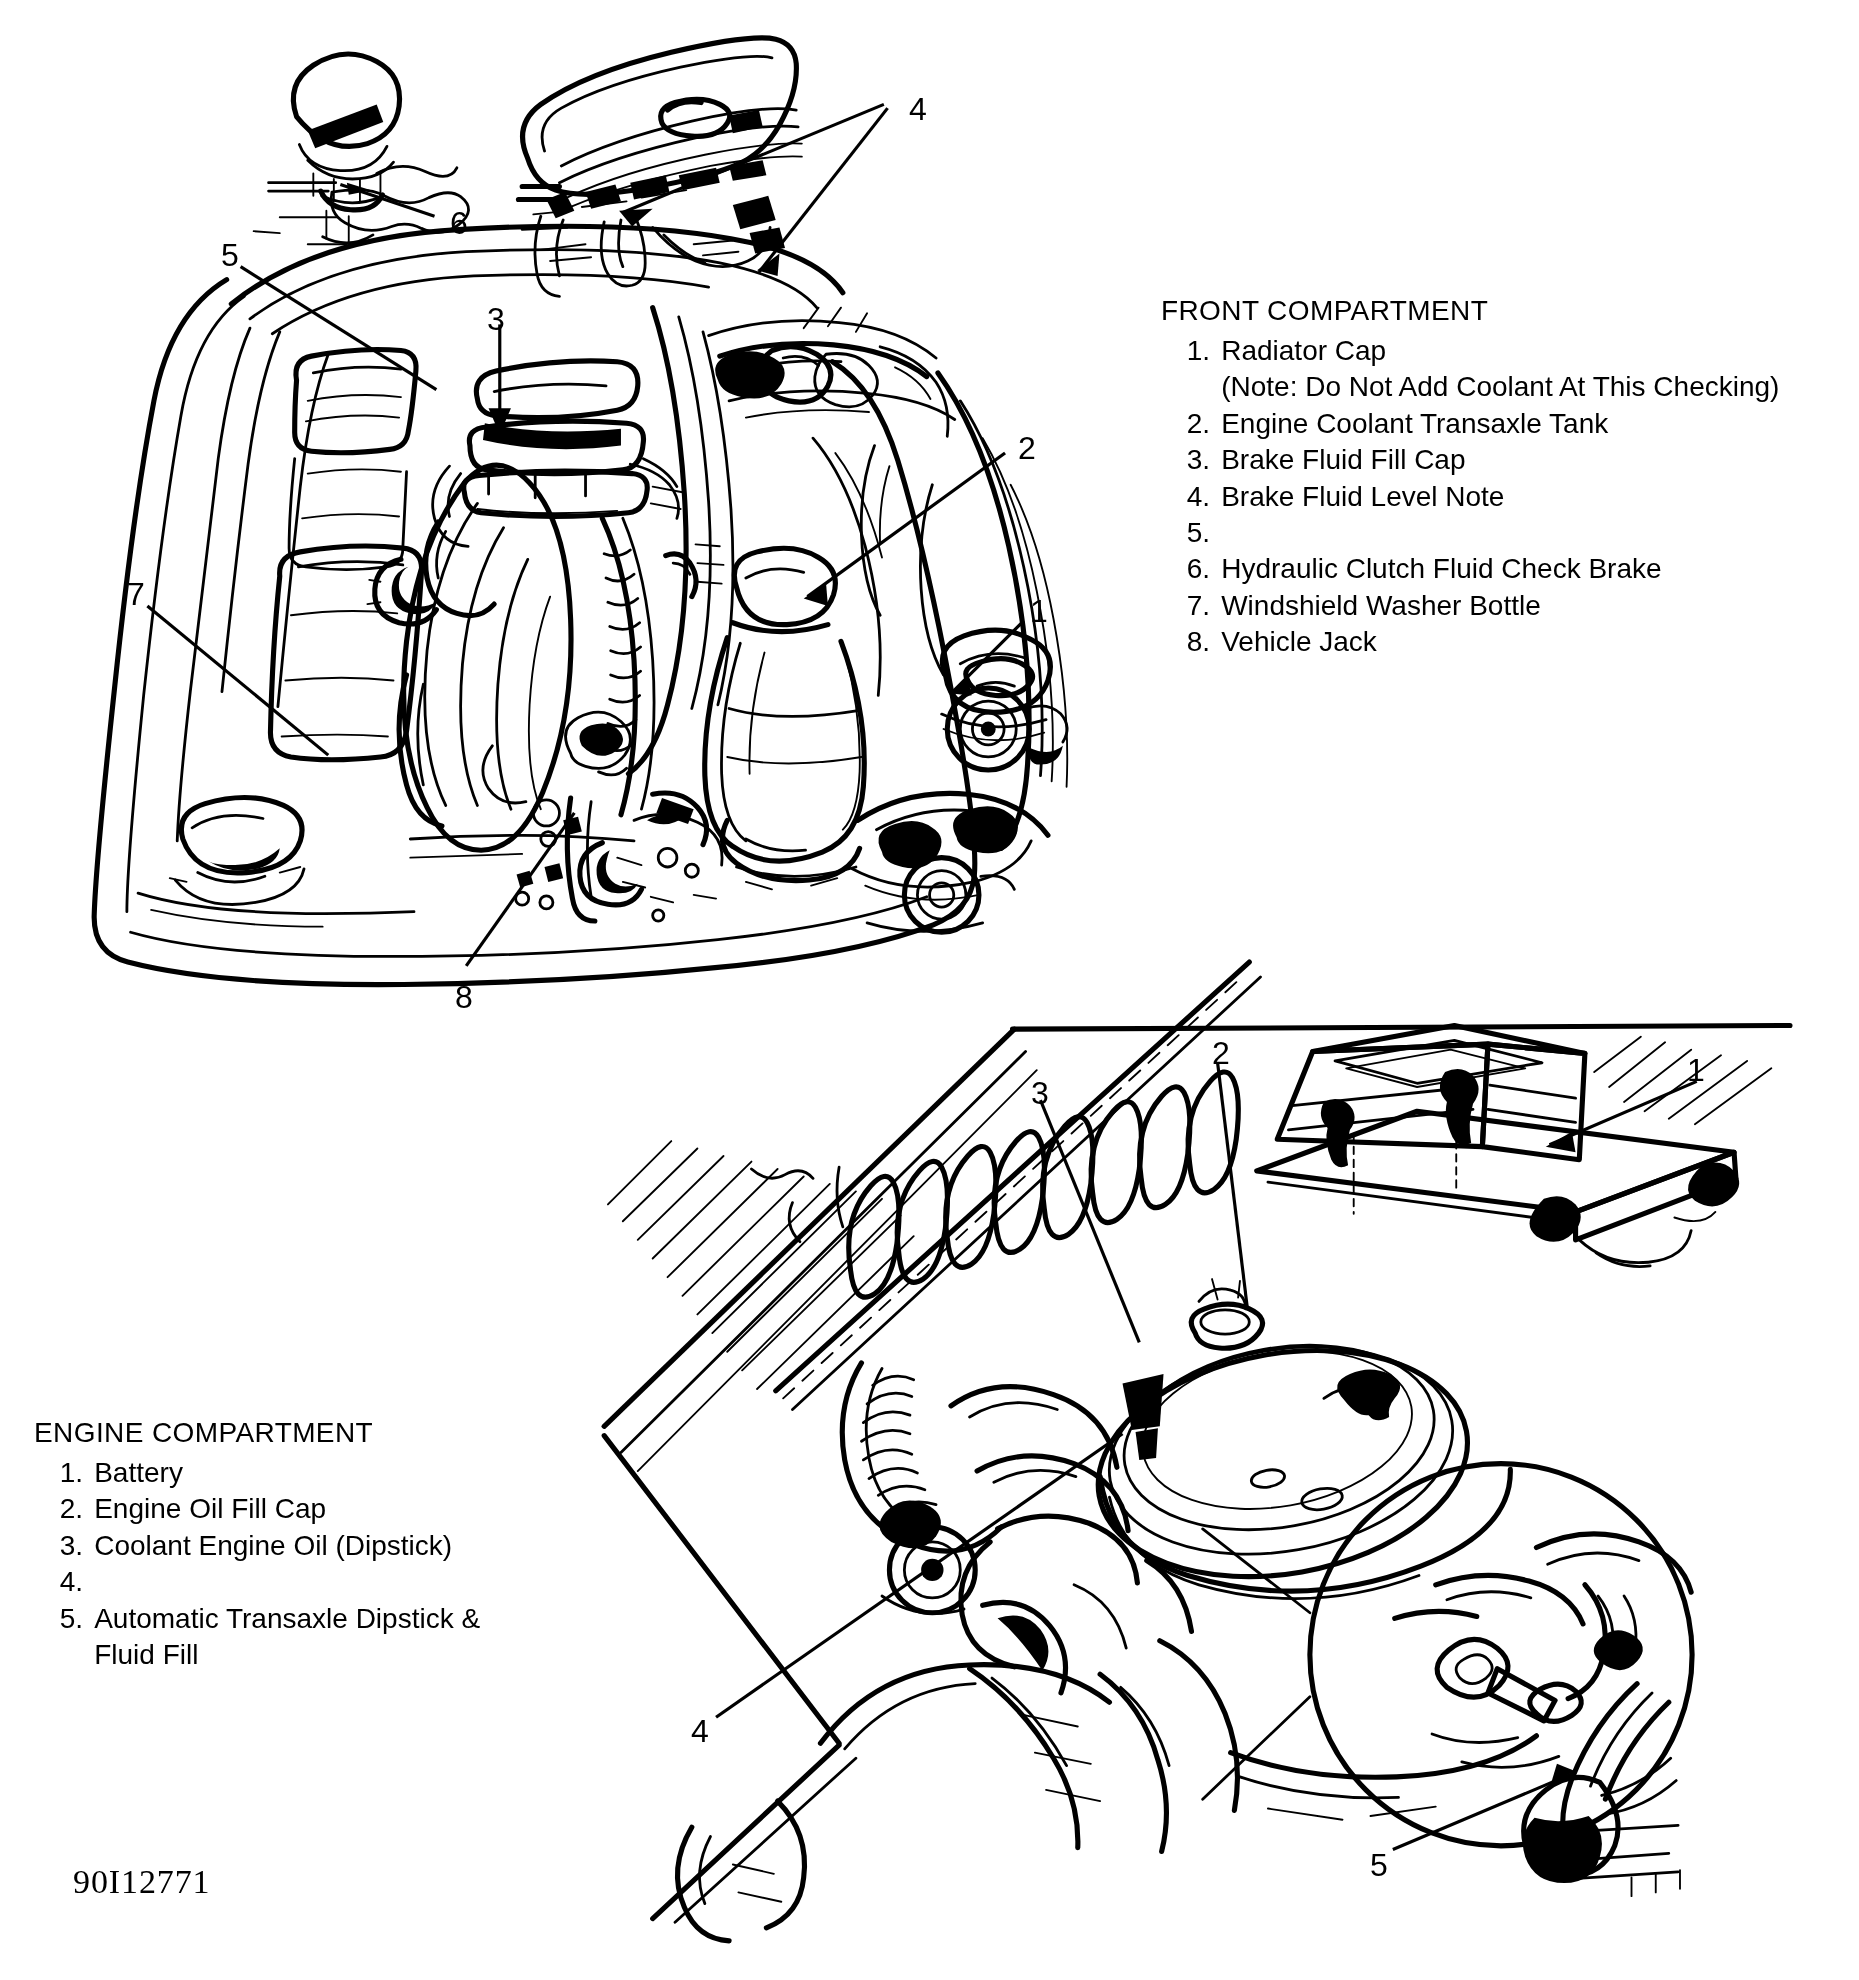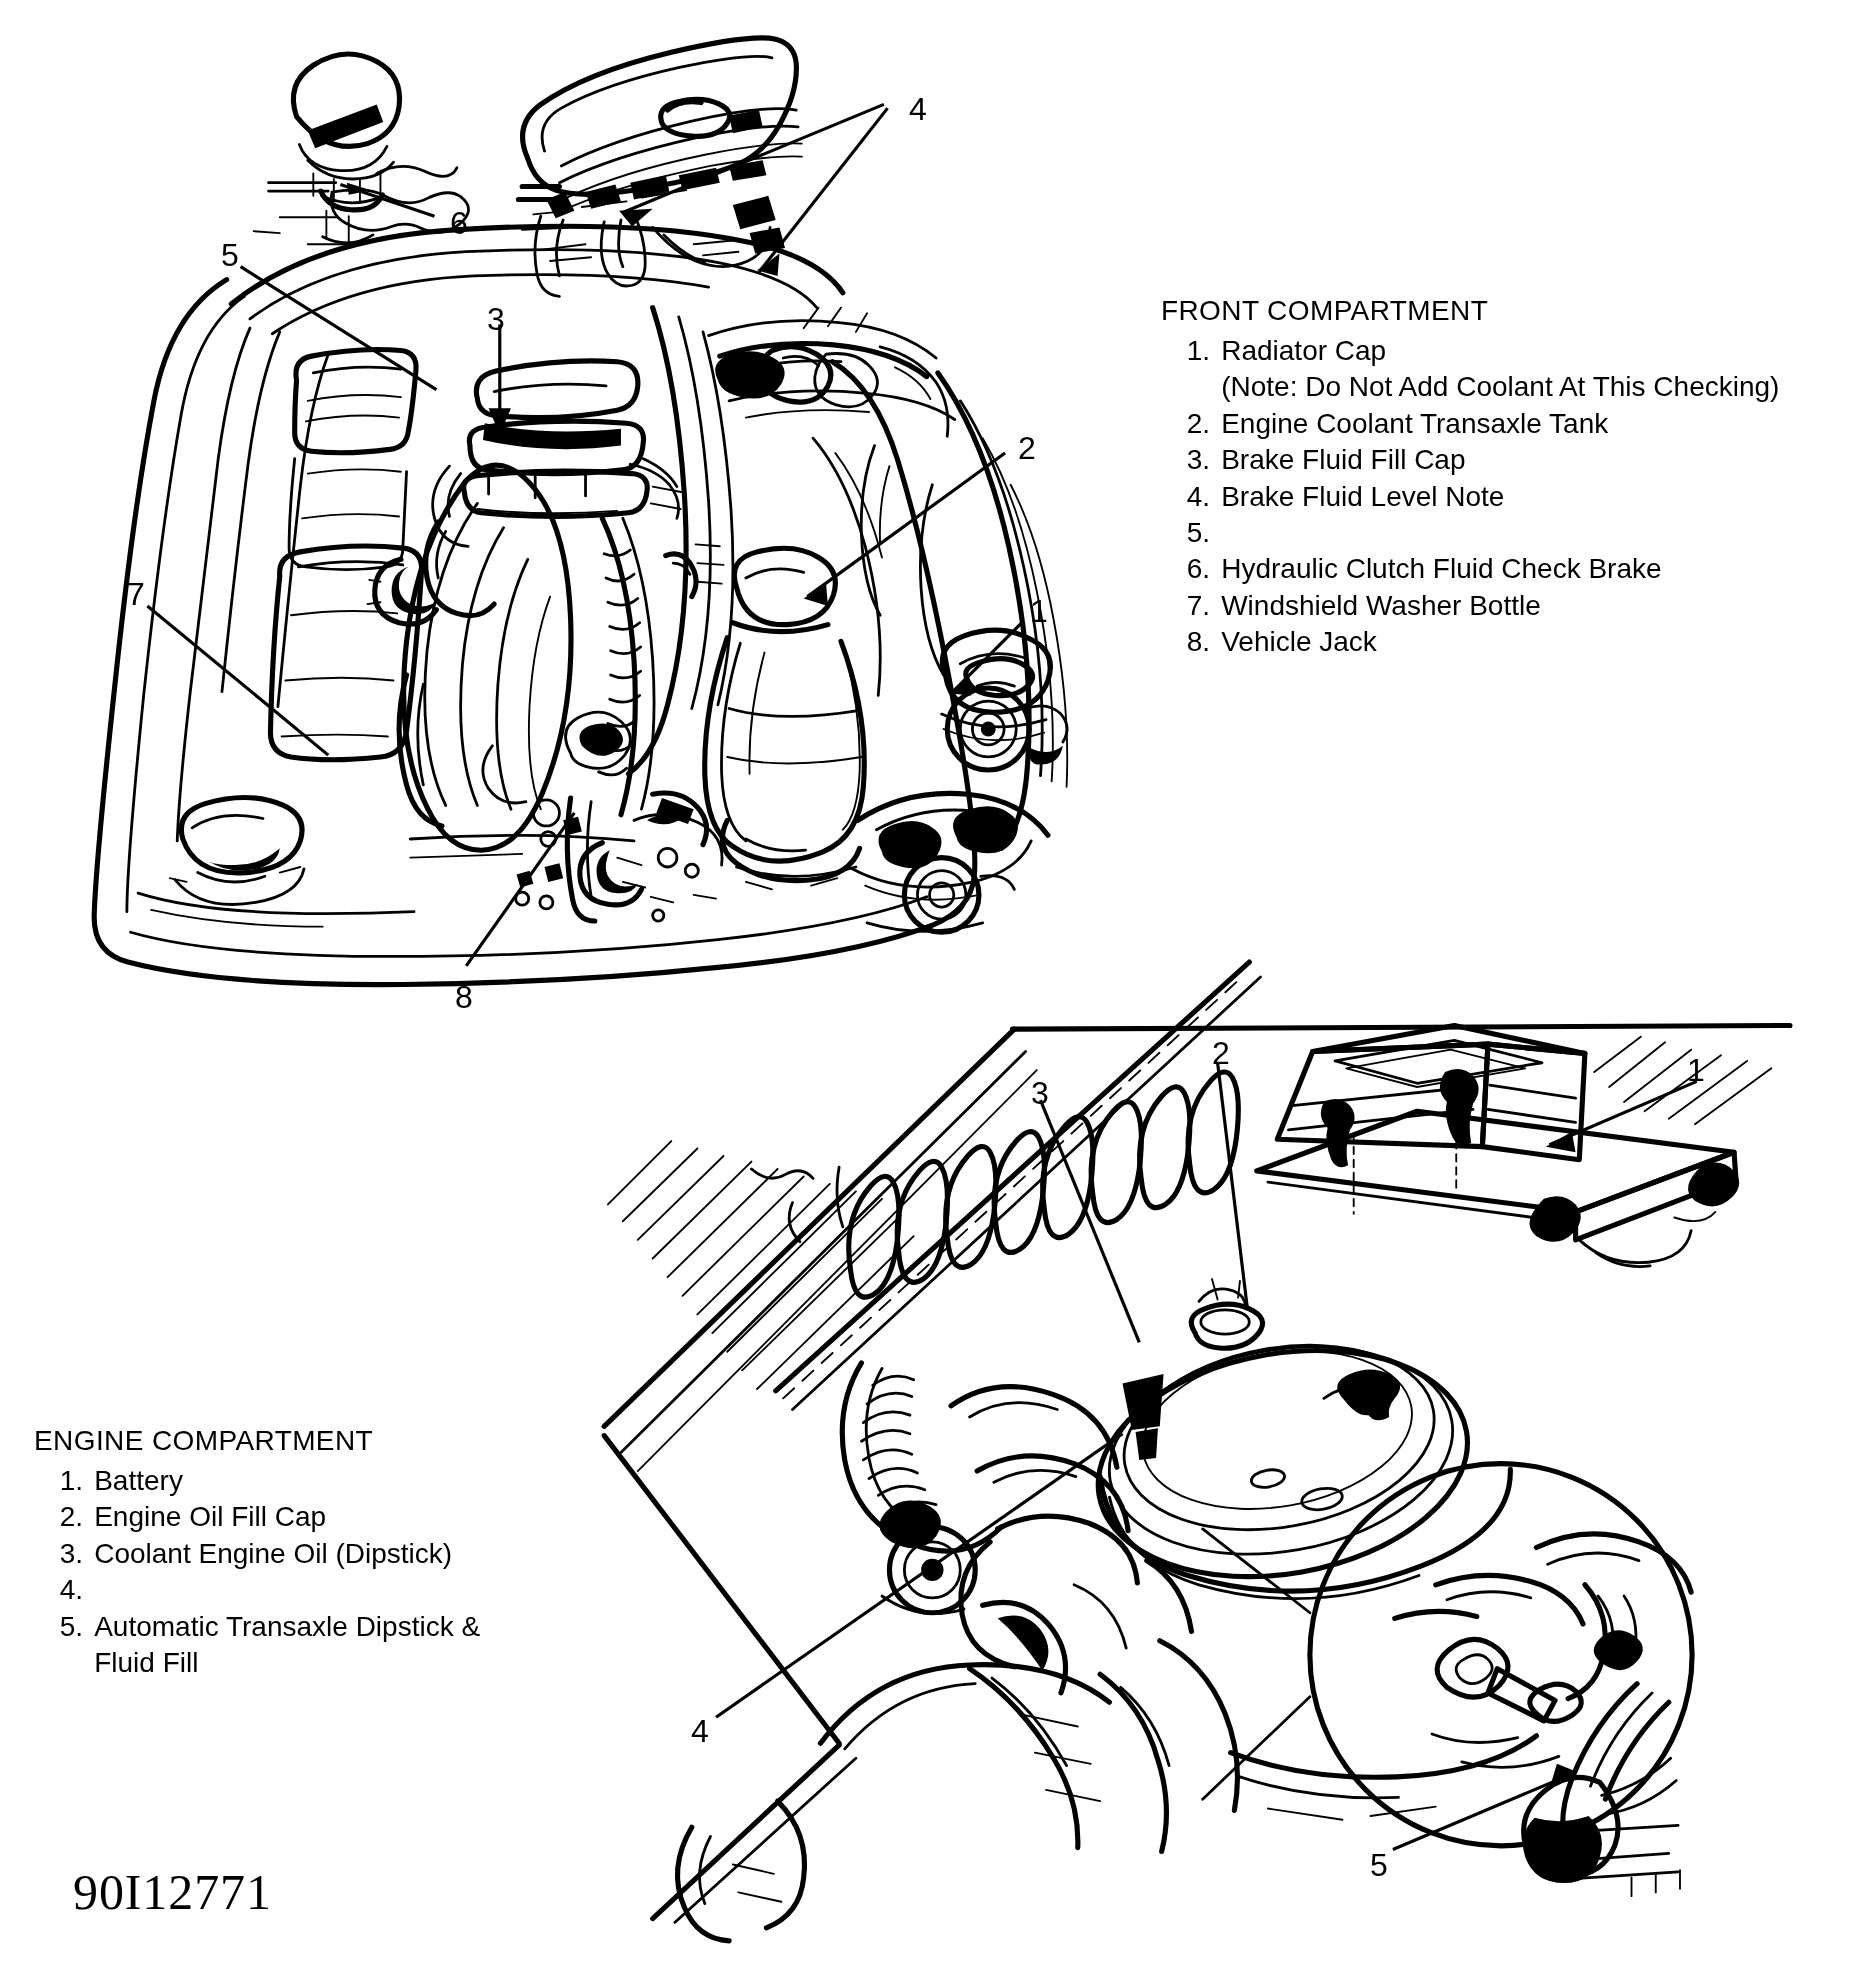--- a/index.html
+++ b/index.html
@@ -45,29 +45,29 @@
     width: 32px;
     text-align: right;
     flex: 0 0 32px;
   }
   .li-txt {
     padding-left: 11.2px;
     white-space: pre-line;
   }
   #legend-front { left: 1161px; top: 280px; margin-top: 13px; }
   #legend-front .legend-list { margin-left: 17px; margin-top: 3.7px; }
-  #legend-engine { left: 34px; top: 1415px; margin-top: 8px; }
+  #legend-engine { left: 34px; top: 1415px; }
   #legend-engine .legend-list { margin-left: 17px; margin-top: 3.7px; }
 
   .doc-id {
     position: absolute;
     left: 73px;
     top: 1863px;
     font-family: "Liberation Serif", serif;
-    font-size: 50px;
+    font-size: 34px;
     letter-spacing: 0.9px;
   }
 
   .callout {
     position: absolute;
     font-family: "Liberation Sans", sans-serif;
     font-size: 32px;
     line-height: 1;
     color: #000;
   }

